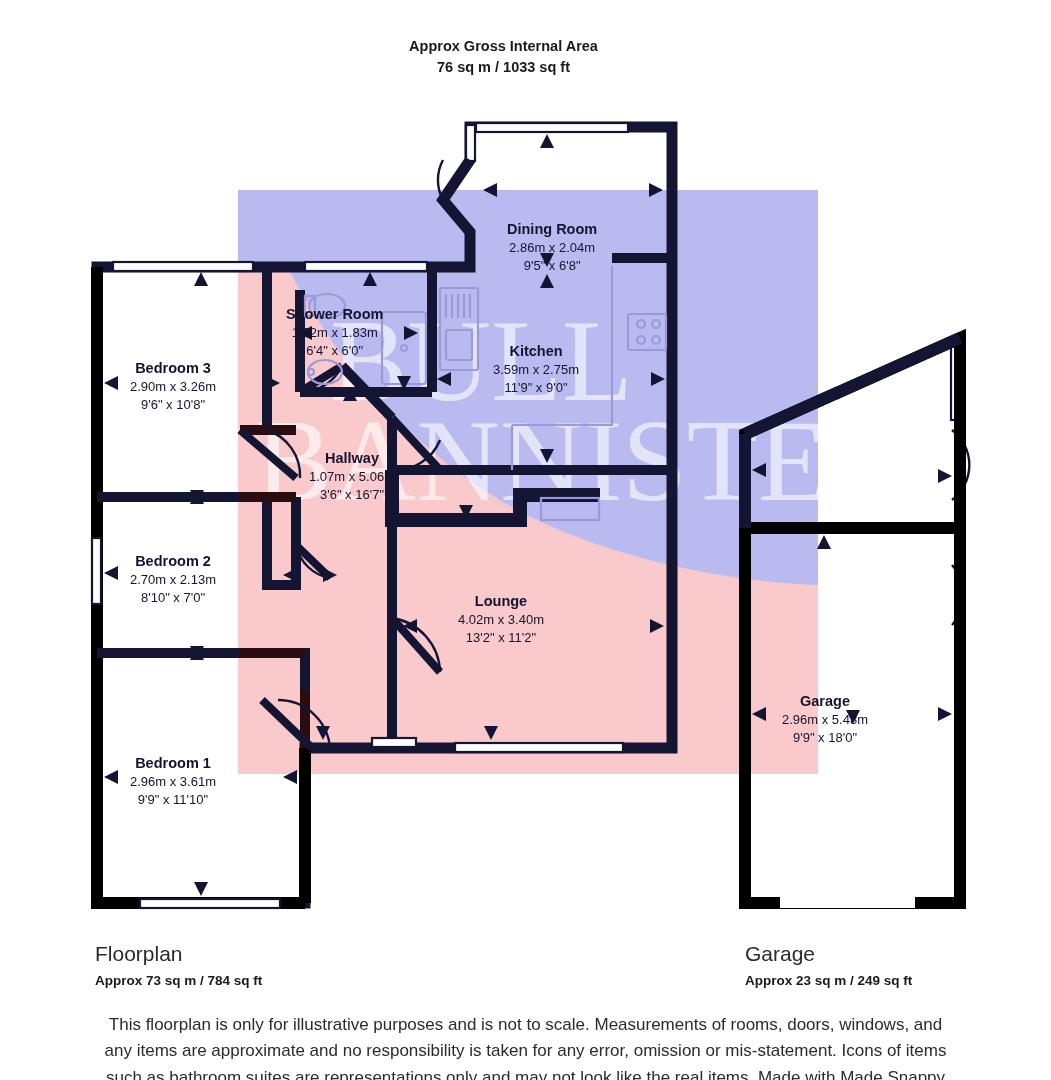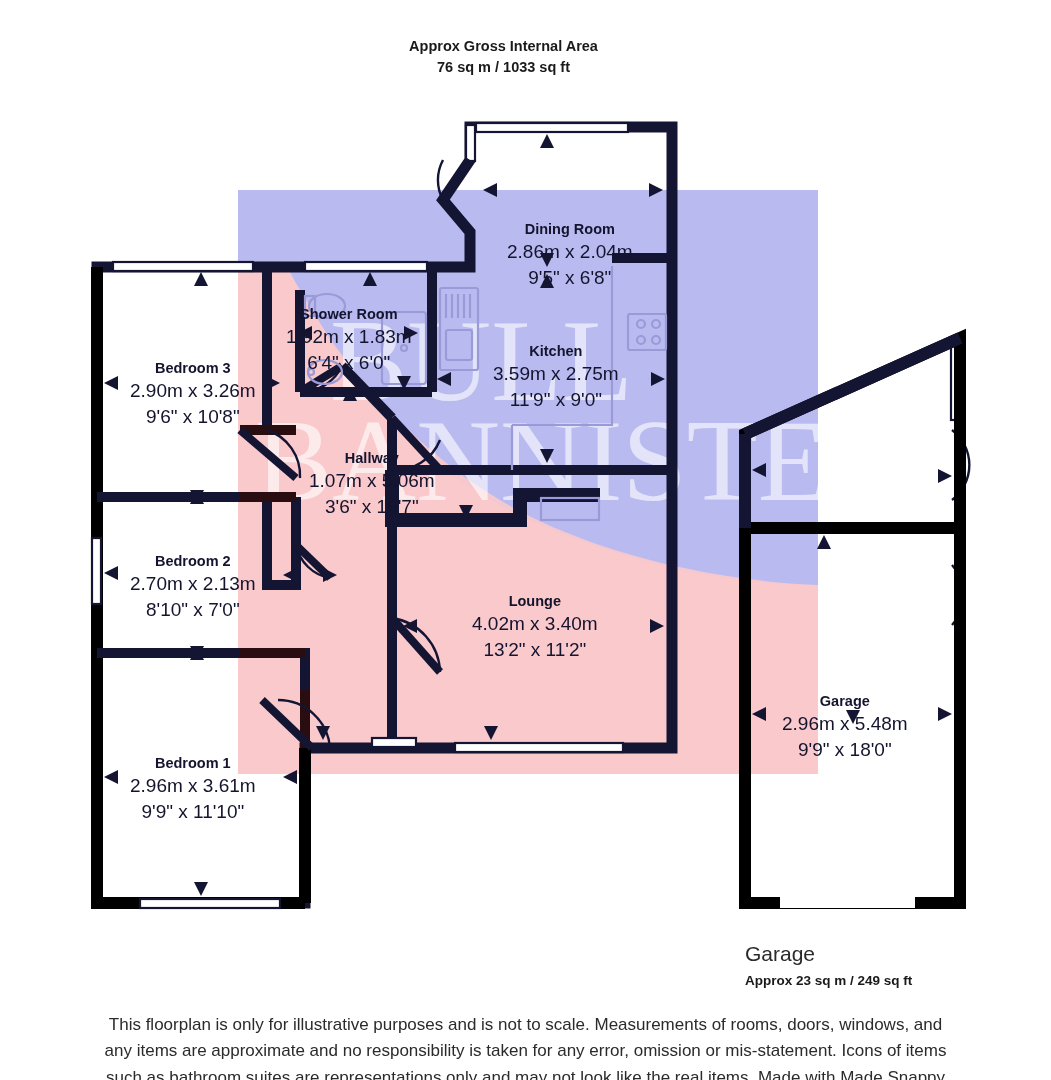--- a/index.html
+++ b/index.html
@@ -51,21 +51,21 @@
     white-space: nowrap;
     pointer-events: none;
   }
   .room-label .rname {
     font-size: 14.5px;
     font-weight: bold;
     color: #14142e;
     display: block;
   }
   .room-label .rdim {
-    font-size: 19px;
+    font-size: 13px;
     font-weight: normal;
     color: #14142e;
     display: block;
   }
 
   
   .foot {
     position: absolute;
     font-size: 21px;
     color: #2a2a2a;
@@ -341,38 +341,42 @@
     <span class="rdim">1.07m x 5.06m</span>
     <span class="rdim">3'6" x 16'7"</span>
   </div>
 
   <div class="room-label" style="left:130px; top:552px;">
     <span class="rname">Bedroom 2</span>
     <span class="rdim">2.70m x 2.13m</span>
     <span class="rdim">8'10" x 7'0"</span>
   </div>
 
-  <div class="room-label" style="left:458px; top:592px;margin-left:14px;">
+  <div class="room-label" style="left:458px; top:592px;">
     <span class="rname">Lounge</span>
     <span class="rdim">4.02m x 3.40m</span>
     <span class="rdim">13'2" x 11'2"</span>
   </div>
 
   <div class="room-label" style="left:782px; top:692px;">
     <span class="rname">Garage</span>
     <span class="rdim">2.96m x 5.48m</span>
     <span class="rdim">9'9" x 18'0"</span>
   </div>
 
   <div class="room-label" style="left:130px; top:754px;">
     <span class="rname">Bedroom 1</span>
     <span class="rdim">2.96m x 3.61m</span>
     <span class="rdim">9'9" x 11'10"</span>
   </div>
 
+  <div class="foot" style="left:95px; top:942px;">
+    <span>Floorplan</span>
+    <span class="sub">Approx 73 sq m / 784 sq ft</span>
+  </div>
 
   <div class="foot" style="left:745px; top:942px;">
     <span>Garage</span>
     <span class="sub">Approx 23 sq m / 249 sq ft</span>
   </div>
 
   <div class="disclaimer">This floorplan is only for illustrative purposes and is not to scale. Measurements of rooms, doors, windows, and any items are approximate and no responsibility is taken for any error, omission or mis-statement. Icons of items such as bathroom suites are representations only and may not look like the real items. Made with Made Snappy 360.</div>
 
 </div>
 

